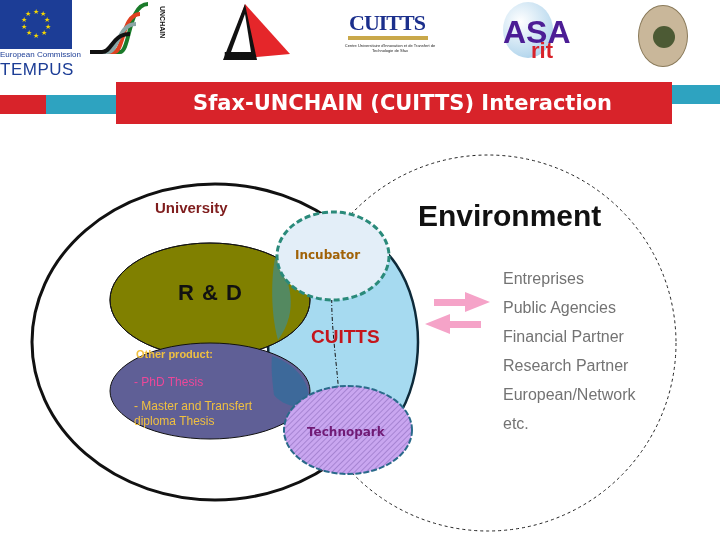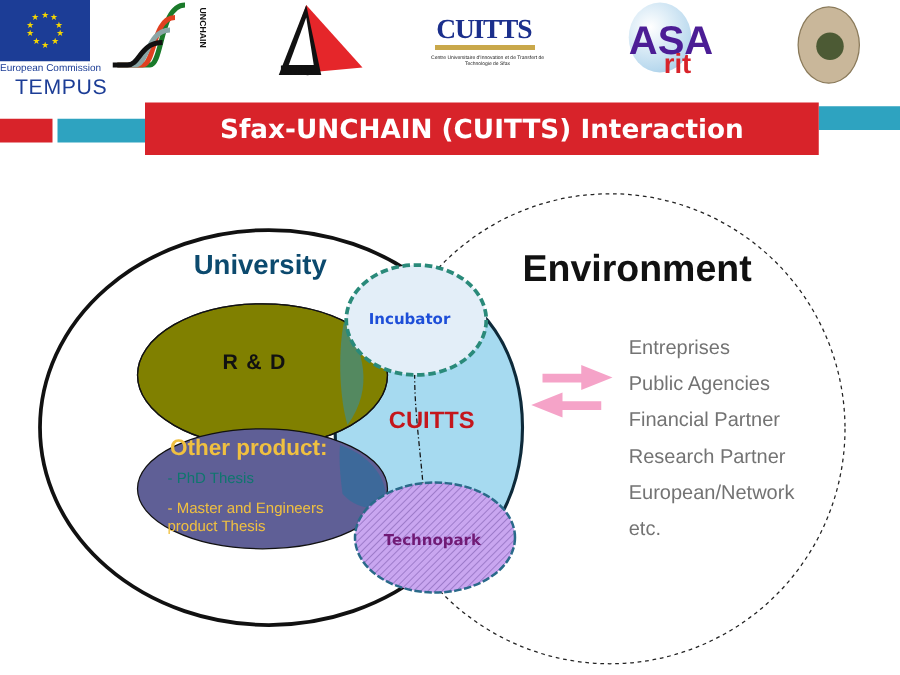--- a/index.html
+++ b/index.html
@@ -1,47 +1,47 @@
 <!DOCTYPE html>
 <html><head>
 <meta charset="utf-8">
 <style>
   html, body { margin:0; padding:0; background:#ffffff; }
   body { width:720px; height:540px; position:relative; overflow:hidden; font-family:"Liberation Sans", sans-serif; }
-  .abs { position:absolute; }
+  .abs { position:absolute;padding-left:17px; }
   
   .logo { position:absolute; }
   .eu-flag { left:0; top:0; width:72px; height:49px; background:#1c3d96; }
   .eu-text1 { left:0; top:50px; font-size:8px; color:#1c3d96; white-space:nowrap;text-align:center; }
-  .eu-text2 { left:12px; top:60px; font-size:17px; color:#1c3d96; letter-spacing:0.5px; }
+  .eu-text2 { left:0; top:60px; font-size:17px; color:#1c3d96; letter-spacing:0.5px; }
   .cuitts-word { left:348px; top:10px; width:78px; text-align:center; font-family:"Liberation Serif", serif; font-weight:bold; font-size:22px; color:#1b2f8c; letter-spacing:-1px; }
   .cuitts-bar { left:348px; top:36px; width:80px; height:4px; background:#c9a84a; }
   .cuitts-sub { left:340px; top:43px; width:100px; text-align:center; font-size:4px; line-height:5px; color:#222; }
   .asa-bubble { left:503px; top:2px; width:50px; height:56px; border-radius:50%; background:radial-gradient(circle at 35% 35%, #ffffff, #b9d9ee 70%, #8ebedd); }
   .asa-word { left:503px; top:14px; font-weight:bold; font-size:32px; color:#4c1d95; }
   .asa-rit { left:531px; top:38px; font-weight:bold; font-size:22px; color:#d8232a;text-align:right; }
   .usf-logo { left:638px; top:5px; width:48px; height:60px; border-radius:50%; background:#c9b79a; border:1px solid #8a7a5a; }
   .usf-tree { left:653px; top:26px; width:22px; height:22px; border-radius:50%; background:#4c5a34; }
 
   
   .band-left1 { left:0; top:95px; width:42px; height:19px; background:#d8232a; }
   .band-left2 { left:46px; top:95px; width:70px; height:19px; background:#2ea3c0; }
   .band-right { left:655px; top:85px; width:65px; height:19px; background:#2ea3c0; }
   .title-box { left:116px; top:82px; width:539px; height:42px; background:#d8232a; display:flex; align-items:center; justify-content:center; }
   .title-text { color:#ffffff; font-weight:bold; font-size:21px; font-family:"DejaVu Sans", sans-serif; }
 
   svg.diagram { position:absolute; left:0; top:0; }
   .label { position:absolute; white-space:nowrap; }
-  .univ { left:155px; top:199px; font-size:22px; font-weight:bold; color:#0c4a6e; }
+  .univ { left:155px; top:199px; font-size:15px; font-weight:bold; color:#7f1d1d; }
   .env { left:418px; top:199px; font-size:30px; font-weight:bold; color:#111; }
-  .incub { left:295px; top:248px; font-size:12px; font-weight:bold; color:#1d4ed8; font-family:"DejaVu Sans", sans-serif; }
-  .rd { left:178px; top:280px; font-size:17px; font-weight:bold; color:#111; letter-spacing:1px; }
+  .incub { left:295px; top:248px; font-size:12px; font-weight:bold; color:#a16207; font-family:"DejaVu Sans", sans-serif; }
+  .rd { left:178px; top:280px; font-size:22px; font-weight:bold; color:#111; letter-spacing:1px; }
   .cuitts-lbl { left:311px; top:326px; font-size:19px; font-weight:bold; color:#c4161c; }
-  .other { left:136px; top:348px; font-size:18px; font-weight:bold; color:#f0c040; }
-  .phd { left:134px; top:375px; font-size:12px; color:#0f766e; }
+  .other { left:136px; top:348px; font-size:11px; font-weight:bold; color:#f0c040; }
+  .phd { left:134px; top:375px; font-size:12px; color:#ec4899; }
   .master { left:134px; top:399px; font-size:12px; color:#f0c040; line-height:15px; }
   .techno { left:307px; top:425px; font-size:12px; font-weight:bold; color:#701a75; font-family:"DejaVu Sans", sans-serif; }
   .env-item { left:503px; font-size:16px; color:#737373; }
 </style>
 </head>
 <body>
 
 <div class="logo eu-flag">
   <svg width="72" height="49">
     <g fill="#f6d700" font-size="7">
@@ -130,21 +130,21 @@
   </g>
 </svg>
 
 <div class="label univ">University</div>
 <div class="label env">Environment</div>
 <div class="label incub">Incubator</div>
 <div class="label rd">R &amp; D</div>
 <div class="label cuitts-lbl">CUITTS</div>
 <div class="label other">Other product:</div>
 <div class="label phd">- PhD Thesis</div>
-<div class="label master" style="white-space:normal;width:150px">- Master and Engineers product Thesis</div>
+<div class="label master" style="white-space:normal;width:150px">- Master and Transfert diploma Thesis</div>
 <div class="label techno">Technopark</div>
 
 <div class="label env-item" style="top:270px">Entreprises</div>
 <div class="label env-item" style="top:299px">Public Agencies</div>
 <div class="label env-item" style="top:328px">Financial Partner</div>
 <div class="label env-item" style="top:357px">Research Partner</div>
 <div class="label env-item" style="top:386px">European/Network</div>
 <div class="label env-item" style="top:415px">etc.</div>
 
 </body></html>

